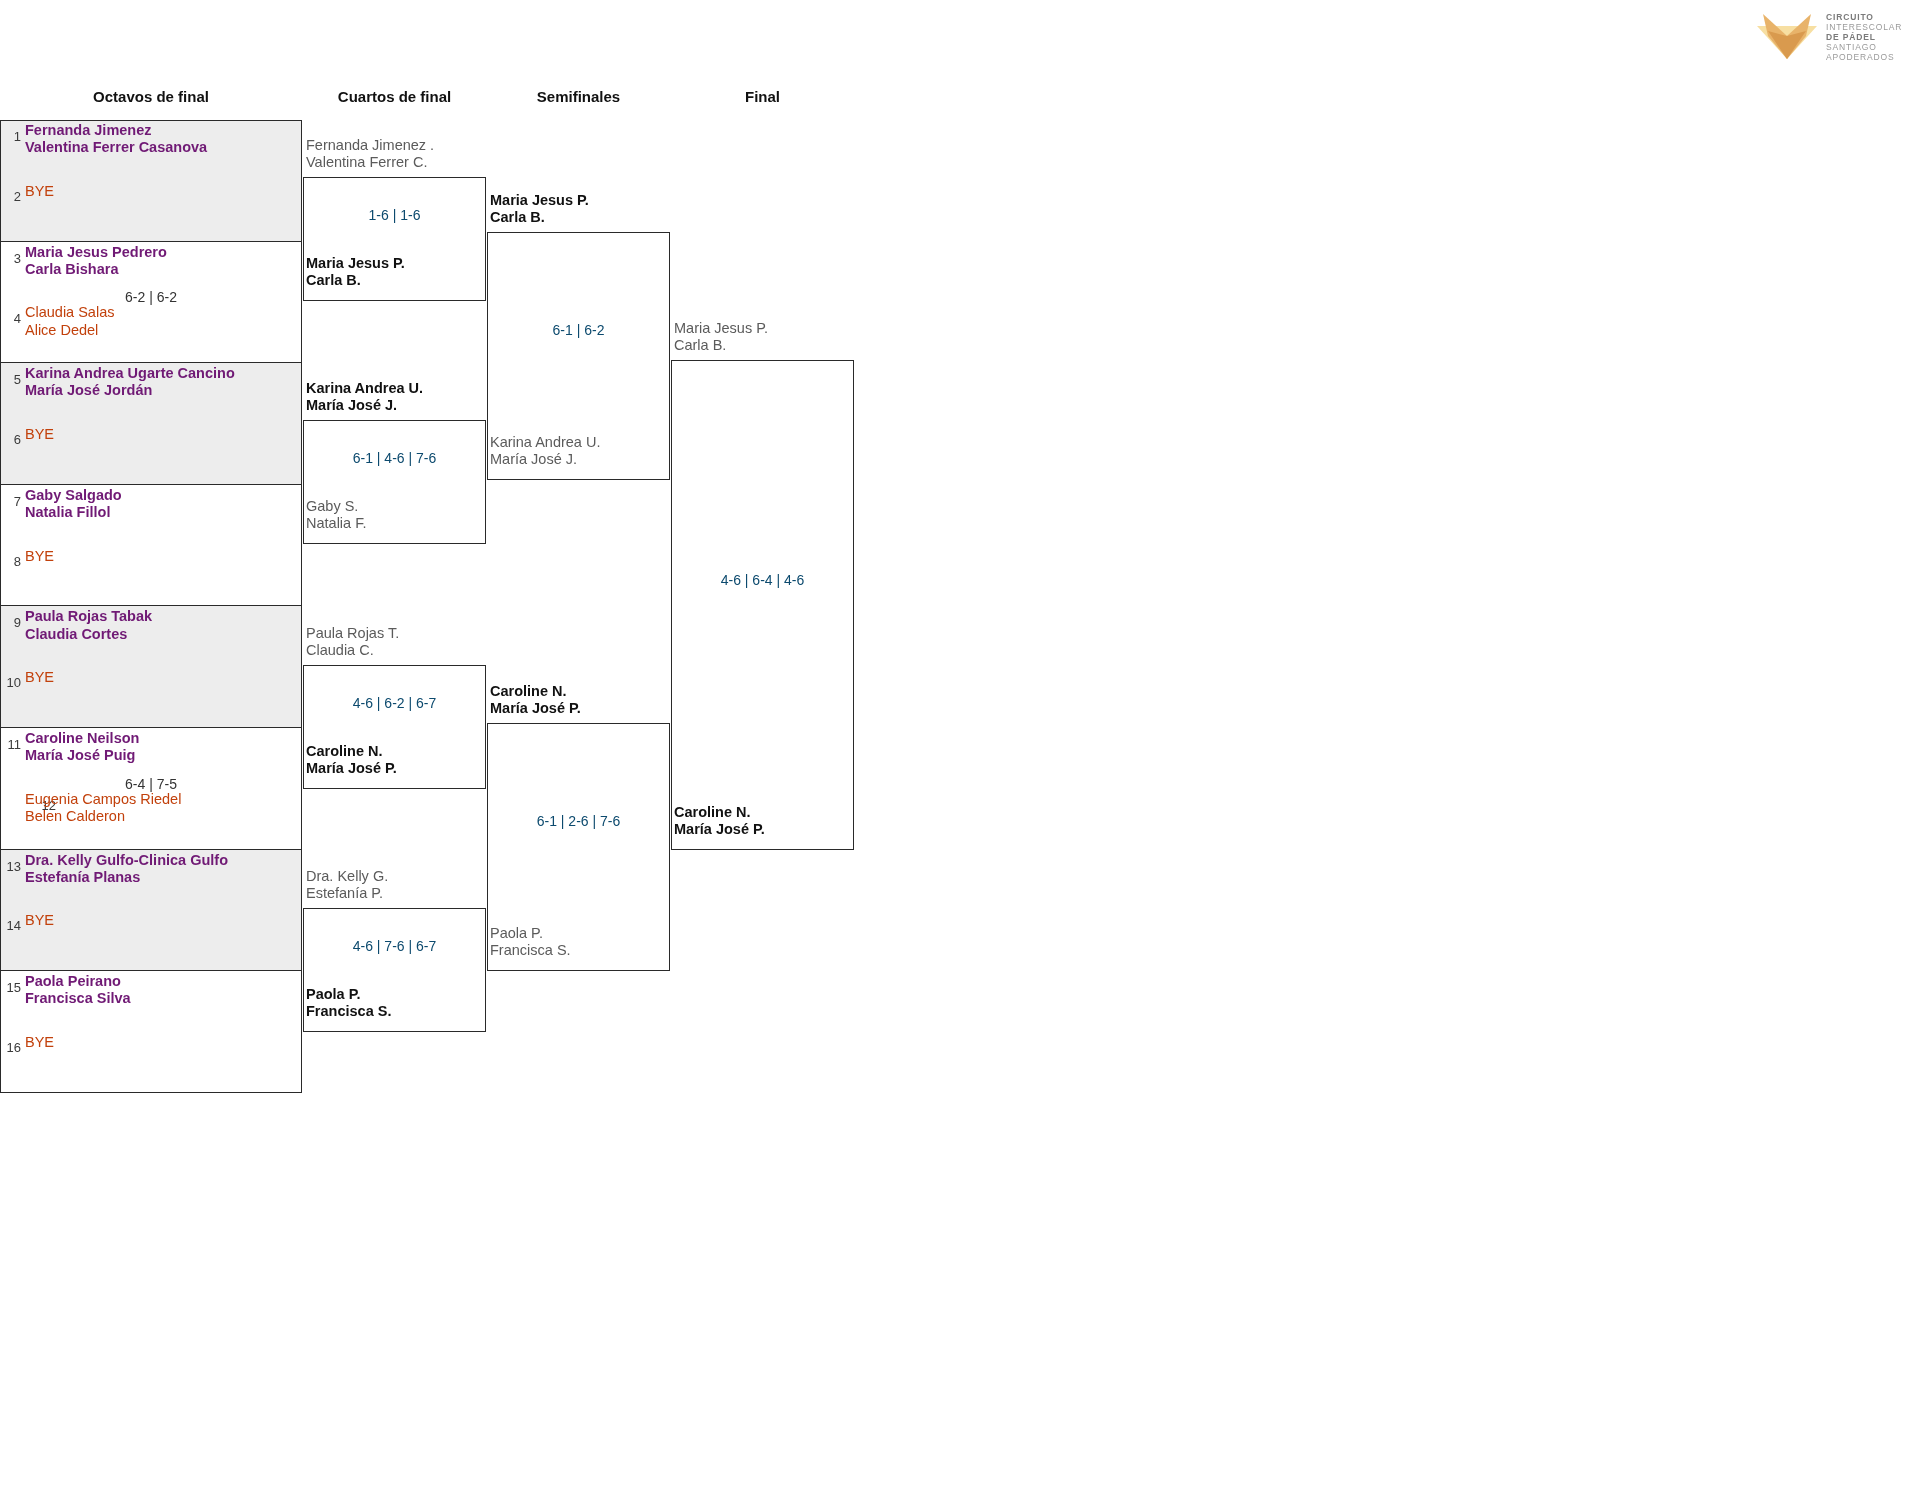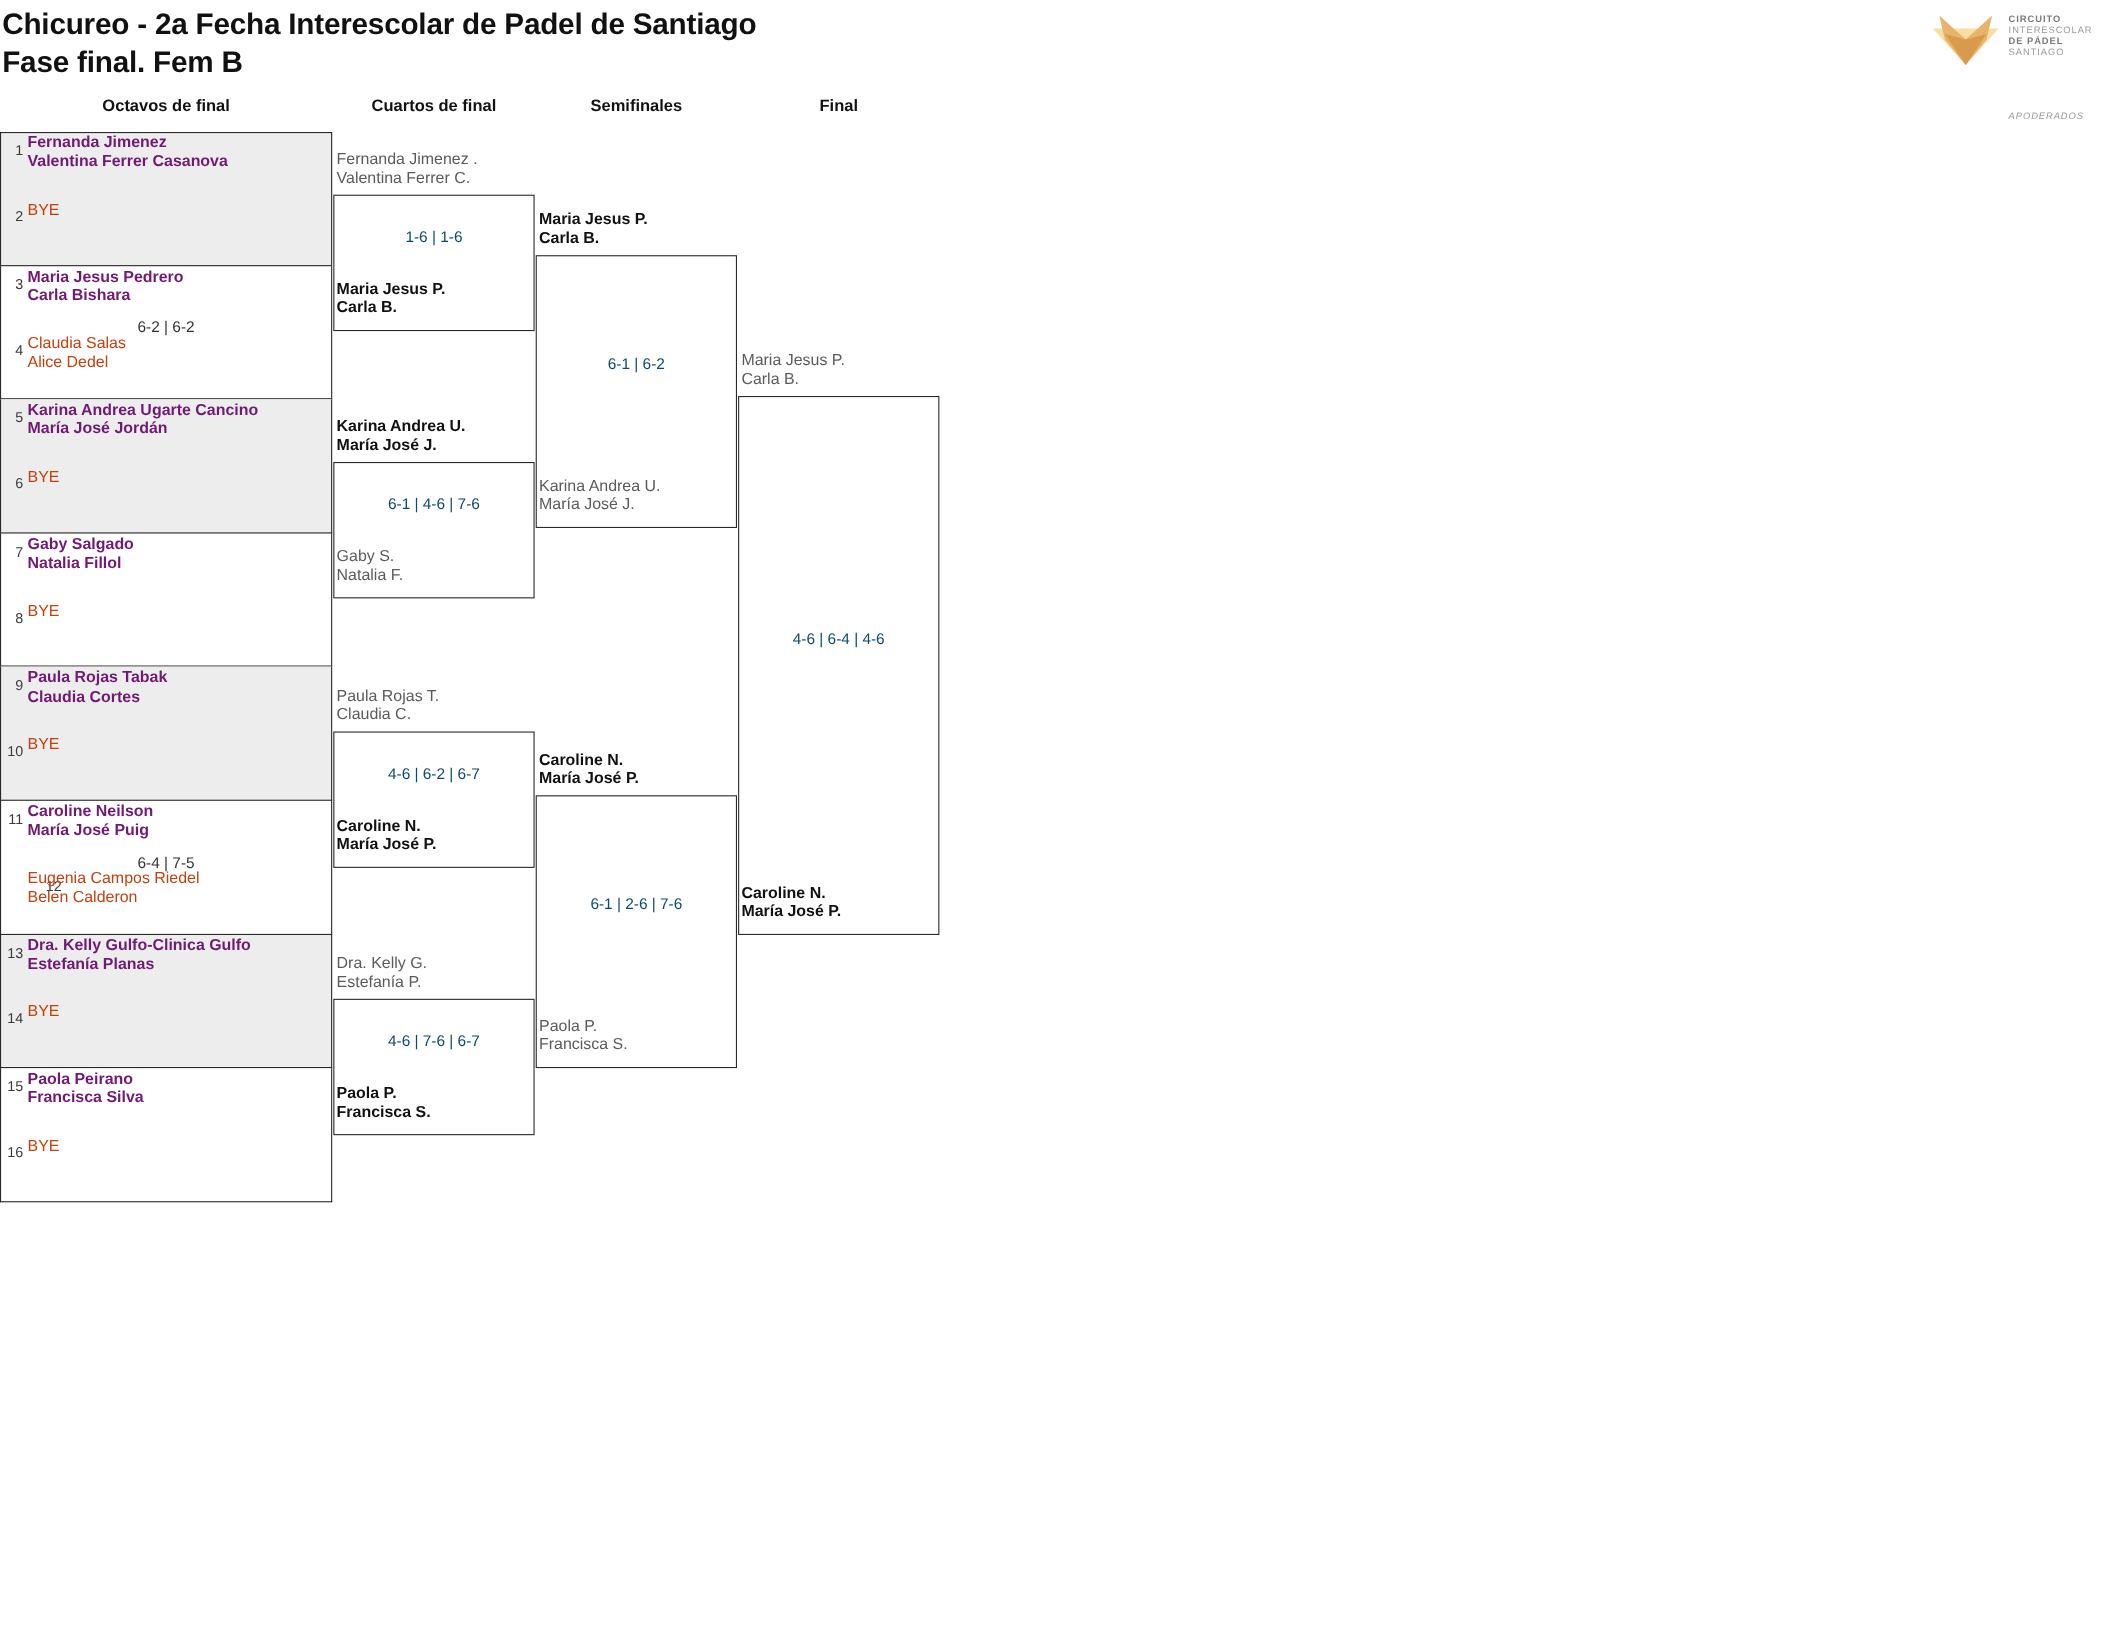--- a/index.html
+++ b/index.html
@@ -21,21 +21,21 @@
     font-size:27px;font-weight:700;line-height:1.25;
     letter-spacing:-0.2px;color:#111111;white-space:nowrap;
   }
 
   
   .logo{position:absolute;left:1756px;top:8px;width:160px;height:56px;}
   .logo-mark{position:absolute;left:0;top:2px;width:62px;height:50px;}
   .logo-text{position:absolute;left:70px;top:4px;line-height:1.18;}
   .lt{font-size:8.5px;letter-spacing:0.85px;color:#9a9a9a;white-space:nowrap;}
   .lt.b{font-weight:700;color:#7b7b7b;}
-  .lt.i{font-style:italic;margin-top:48px;}
+  .lt.i{}
 
   
   .round-head{
     position:absolute;font-size:15px;font-weight:600;color:#111;
     text-align:center;white-space:nowrap;
   }
 
   
   .r1{position:absolute;left:0;width:302px;box-sizing:border-box;
       border-left:1.3px solid #2a2a2a;border-right:1.3px solid #2a2a2a;}
@@ -60,24 +60,20 @@
   .lbl{position:absolute;font-size:14.5px;line-height:1.18;white-space:nowrap;}
   .lbl.win{font-weight:700;color:#111111;}
   .lbl.lose{font-weight:400;color:#5b5b5b;}
   .lbl .ln{display:block;}
 </style>
 </head>
 <body>
 
 <div class="root">
 
-  <div class="title-block">
-    <div class="title-line">Chicureo - 2a Fecha Interescolar de Padel de Santiago</div>
-    <div class="title-line">Fase final. Fem B</div>
-  </div>
 
   <div class="logo">
     <svg class="logo-mark" viewBox="0 0 62 50">
       <polygon points="1,16 61,16 31,49" fill="#f7dfa2"></polygon>
       <polygon points="7,4 31,26 31,49 12,26" fill="#e8b36a"></polygon>
       <polygon points="55,4 31,26 31,49 50,26" fill="#e8b36a"></polygon>
       <polygon points="12,21 31,26 50,21 31,49" fill="#d99a4e"></polygon>
     </svg>
     <div class="logo-text">
       <div class="lt b">CIRCUITO</div>

